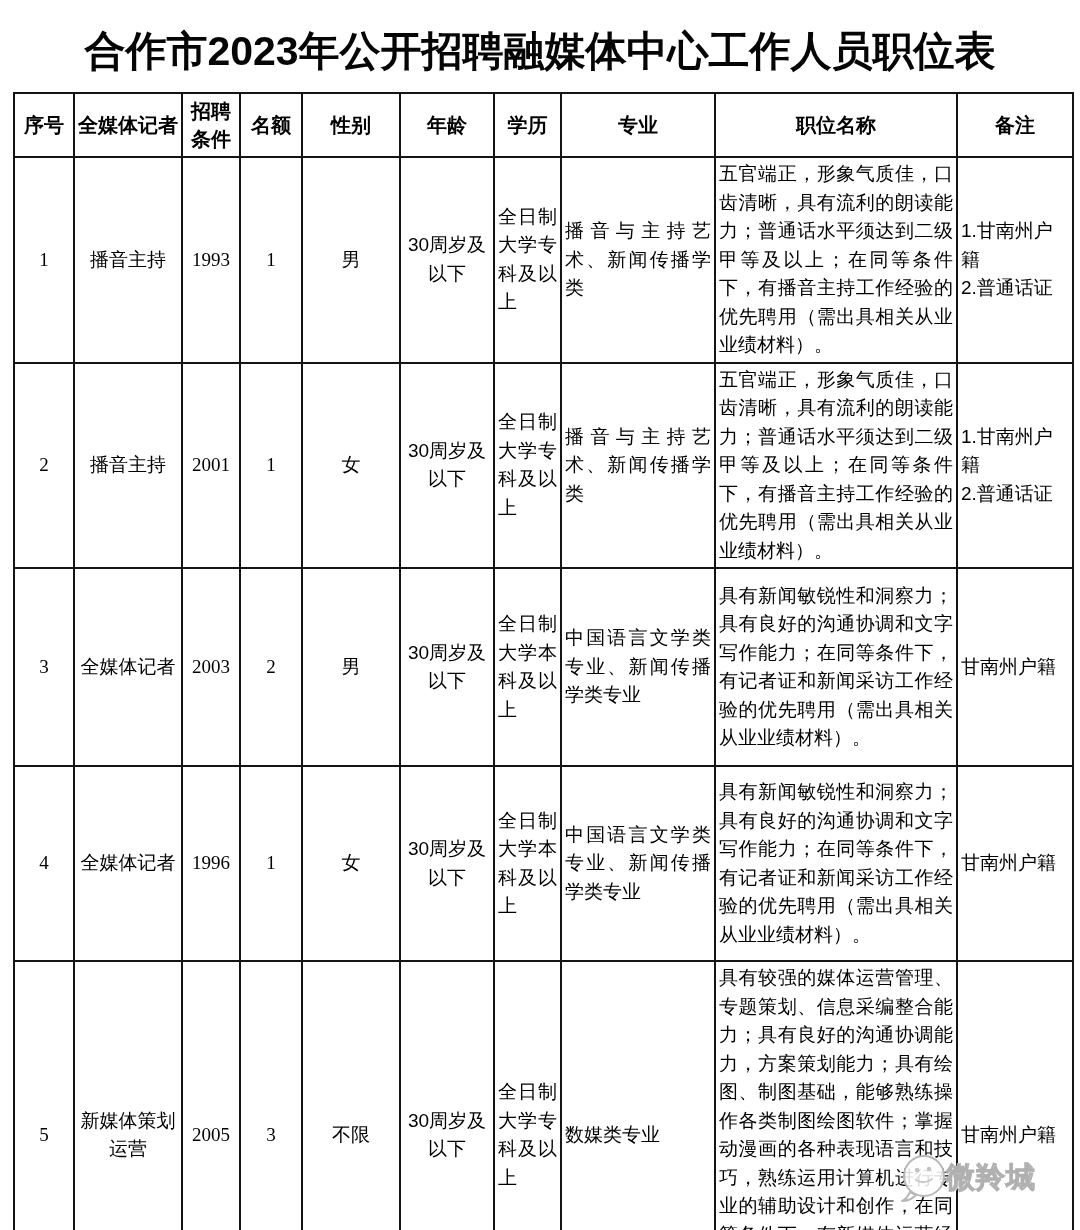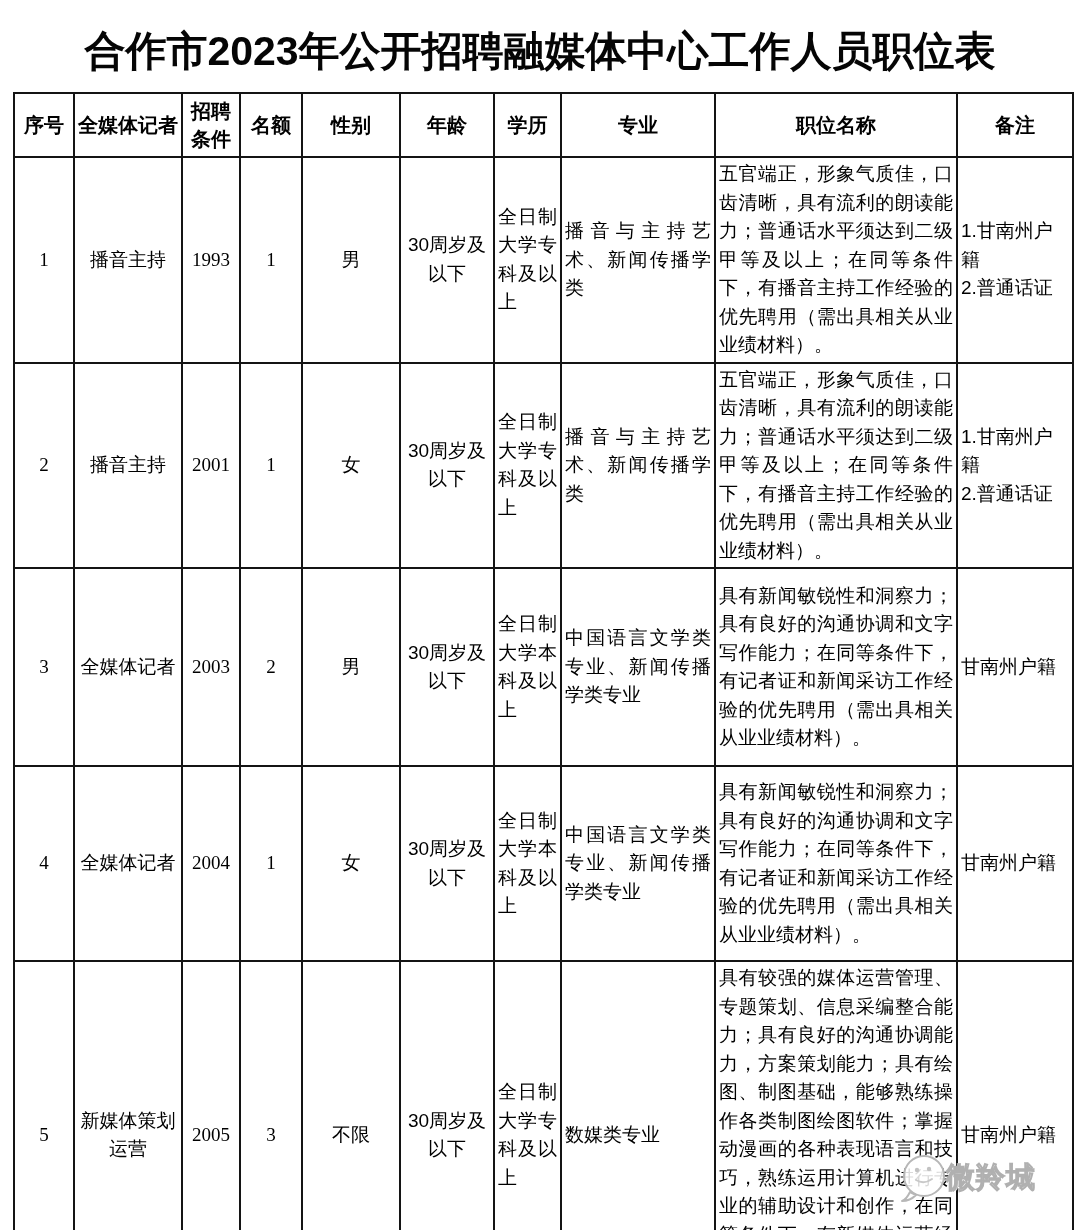--- a/index.html
+++ b/index.html
@@ -172,21 +172,21 @@
         <td class="c">男</td>
         <td class="c">30周岁及以下</td>
         <td class="edu">全日制大学本科及以上</td>
         <td class="major">中国语言文学类专业、新闻传播学类专业</td>
         <td class="cond">具有新闻敏锐性和洞察力；具有良好的沟通协调和文字写作能力；在同等条件下，有记者证和新闻采访工作经验的优先聘用（需出具相关从业业绩材料）。</td>
         <td class="rem">甘南州户籍</td>
       </tr>
       <tr style="height:195px;">
         <td class="num">4</td>
         <td class="c">全媒体记者</td>
-        <td class="num">2004</td>
+        <td class="num">1996</td>
         <td class="num">1</td>
         <td class="c">女</td>
         <td class="c">30周岁及以下</td>
         <td class="edu">全日制大学本科及以上</td>
         <td class="major">中国语言文学类专业、新闻传播学类专业</td>
         <td class="cond">具有新闻敏锐性和洞察力；具有良好的沟通协调和文字写作能力；在同等条件下，有记者证和新闻采访工作经验的优先聘用（需出具相关从业业绩材料）。</td>
         <td class="rem">甘南州户籍</td>
       </tr>
       <tr style="height:310px;">
         <td class="num">5</td>

